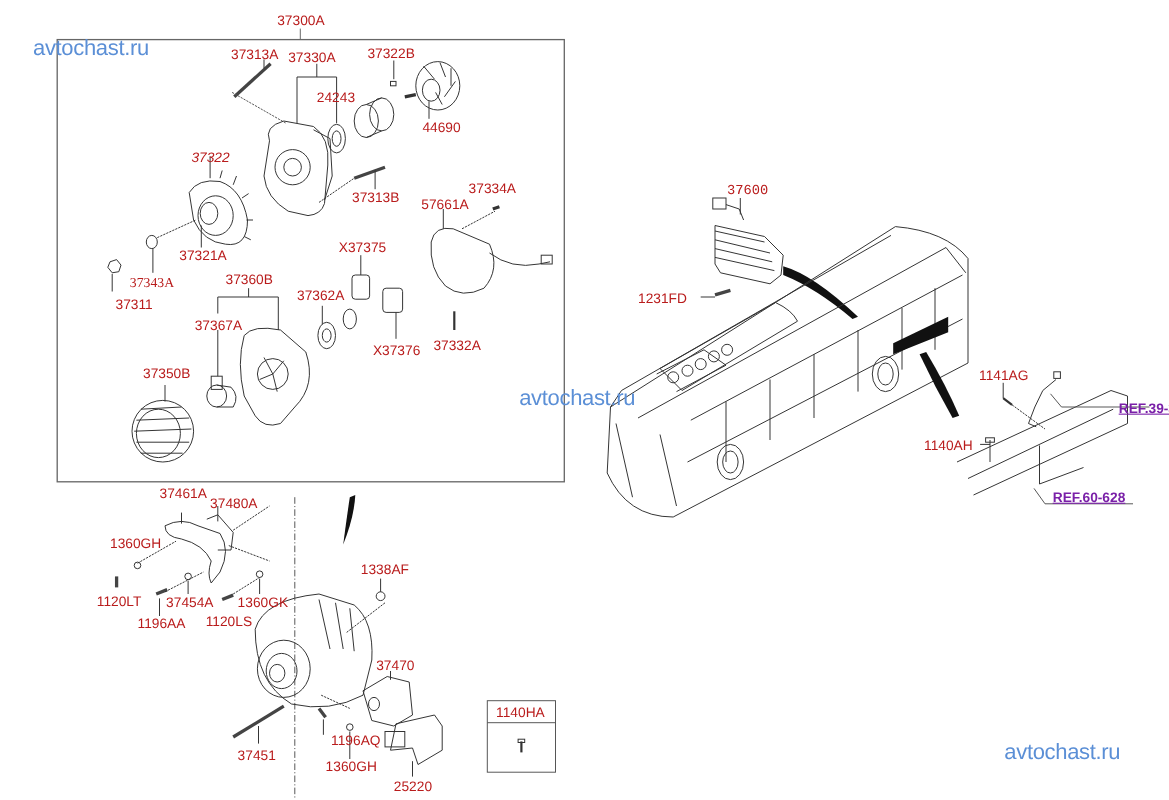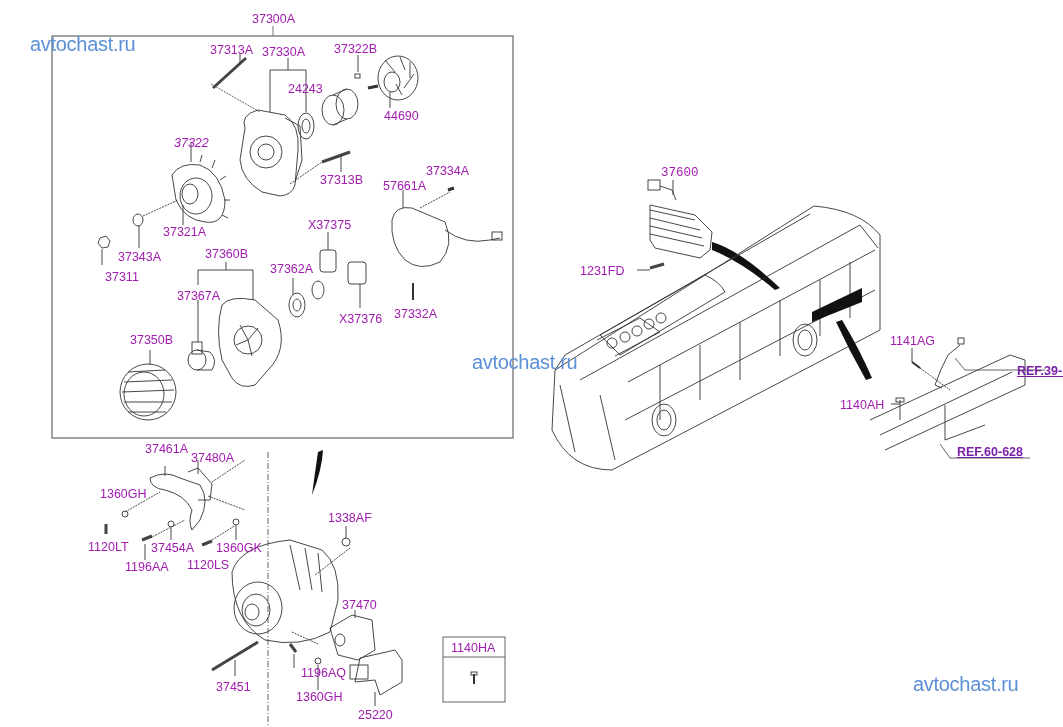--- a/index.html
+++ b/index.html
@@ -1,17 +1,17 @@
 <!DOCTYPE html>
 <html><head>
 <meta charset="utf-8">
 <style>
   html,body{margin:0;padding:0;background:#fff;}
   #stage{position:relative;width:1063px;height:727px;overflow:hidden;background:#fff;font-family:"Liberation Sans",sans-serif;}
-  .lbl{position:absolute;color:#a21caf;font-size:12.5px;line-height:14px;white-space:nowrap;cursor:pointer;}
+  .lbl{position:absolute;color:#b91c1c;font-size:12.5px;line-height:14px;white-space:nowrap;cursor:pointer;}
   .ref{position:absolute;color:#7a20a8;font-size:12.5px;font-weight:bold;line-height:14px;white-space:nowrap;text-decoration:underline;cursor:pointer;}
   .wm{position:absolute;color:#5b8fd6;font-size:20px;line-height:22px;white-space:nowrap;letter-spacing:-0.3px;}
   #draw{position:absolute;left:0;top:0;}
 </style>
 </head>
 <body>
 
 <div id="stage">
 
   <svg id="draw" width="1063" height="727" viewBox="0 0 1063 727">
@@ -249,21 +249,21 @@
   <div class="lbl" style="left:210px;top:43px;">37313A</div>
   <div class="lbl" style="left:262px;top:45px;">37330A</div>
   <div class="lbl" style="left:334px;top:42px;">37322B</div>
   <div class="lbl" style="left:288px;top:82px;">24243</div>
   <div class="lbl" style="left:384px;top:109px;">44690</div>
   <div class="lbl" style="left:174px;top:136px;font-style:italic;">37322</div>
   <div class="lbl" style="left:320px;top:173px;">37313B</div>
   <div class="lbl" style="left:426px;top:164px;">37334A</div>
   <div class="lbl" style="left:383px;top:179px;">57661A</div>
   <div class="lbl" style="left:163px;top:225px;">37321A</div>
-  <div class="lbl" style="left:118px;top:250px;">37343A</div>
+  <div class="lbl" style="left:118px;top:250px;font-family:Liberation Serif, serif;">37343A</div>
   <div class="lbl" style="left:85px;top:270px;margin-left:20px;">37311</div>
   <div class="lbl" style="left:205px;top:247px;">37360B</div>
   <div class="lbl" style="left:308px;top:218px;">X37375</div>
   <div class="lbl" style="left:270px;top:262px;">37362A</div>
   <div class="lbl" style="left:177px;top:289px;">37367A</div>
   <div class="lbl" style="left:339px;top:312px;">X37376</div>
   <div class="lbl" style="left:394px;top:307px;">37332A</div>
   <div class="lbl" style="left:130px;top:333px;">37350B</div>
 
   <div class="lbl" style="left:145px;top:442px;">37461A</div>

